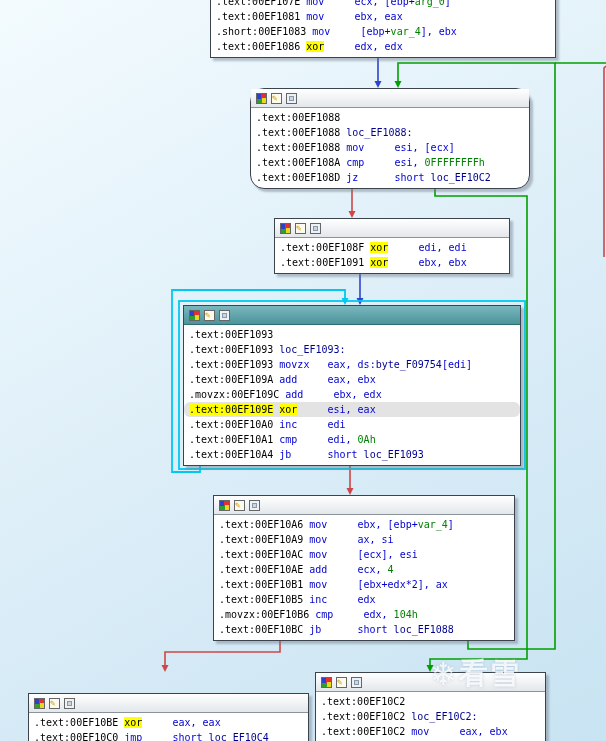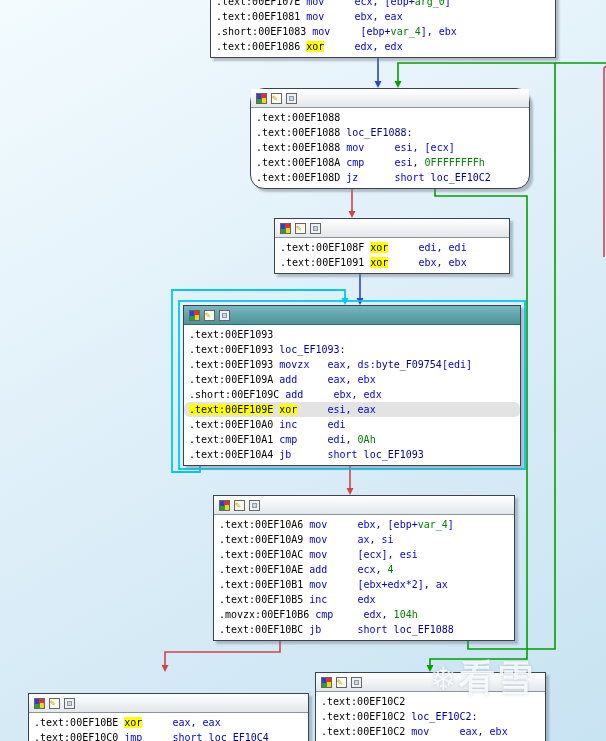--- a/index.html
+++ b/index.html
@@ -40,21 +40,21 @@
   .tk-b{color:var(--code-blue,#0000d2);}
   .tk-g{color:var(--code-green,#008000);}
   .tk-l{color:var(--code-label,#000090);}
   .tk-hl,.tk-ahl{background:var(--token-highlight-bg,#ffff00);color:#000;}
   #watermark{
     position:absolute;left:430px;top:654px;z-index:4;pointer-events:none;
     color:rgba(255,255,255,.82);font-family:"DejaVu Sans",sans-serif;font-weight:bold;
     display:flex;align-items:center;text-shadow:0 0 3px rgba(140,165,185,.5);
   }
   #watermark .wm-icon{font-size:32px;margin-right:2px;}
-  #watermark .wm-text{font-size:36px;letter-spacing:2px;}
+  #watermark .wm-text{font-size:29px;letter-spacing:2px;}
 </style>
 </head>
 <body>
 
 <svg id="edges" xmlns="http://www.w3.org/2000/svg" viewBox="0 0 606 741">
     <polyline points="378,58 378,82" fill="none" stroke="#2f43cf" stroke-width="1.6"></polyline>
     <polygon points="374.5,81 381.5,81 378,88" fill="#2f43cf"></polygon>
     <polyline points="468,640 468,649 555,649 555,63 398,63 398,82" fill="none" stroke="#00a000" stroke-width="1.6"></polyline>
     <polygon points="394.5,81 401.5,81 398,88" fill="#00a000"></polygon>
     <polyline points="555,63 606,63" fill="none" stroke="#00a000" stroke-width="1.6"></polyline>
@@ -112,21 +112,21 @@
       <div class="tbar">
         <span class="nico color"></span>
         <span class="nico edit"></span>
         <span class="nico frame"></span>
       </div>
       <div class="bbody">
         <div class="line"><span class="tk-a">.text:00EF1093</span></div>
         <div class="line"><span class="tk-a">.text:00EF1093 </span><span class="tk-l">loc_EF1093:</span></div>
         <div class="line"><span class="tk-a">.text:00EF1093 </span><span class="tk-b">movzx</span><span class="tk-a">   </span><span class="tk-b">eax, ds:</span><span class="tk-l">byte_F09754</span><span class="tk-b">[edi]</span></div>
         <div class="line"><span class="tk-a">.text:00EF109A </span><span class="tk-b">add</span><span class="tk-a">     </span><span class="tk-b">eax, ebx</span></div>
-        <div class="line"><span class="tk-a">.short:00EF109C </span><span class="tk-b">add</span><span class="tk-a">     </span><span class="tk-b">ebx, edx</span></div>
+        <div class="line"><span class="tk-a">.movzx:00EF109C </span><span class="tk-b">add</span><span class="tk-a">     </span><span class="tk-b">ebx, edx</span></div>
         <div class="line current"><span class="tk-ahl">.text:00EF109E</span><span class="tk-a"> </span><span class="tk-hl">xor</span><span class="tk-a">     </span><span class="tk-b">esi, eax</span></div>
         <div class="line"><span class="tk-a">.text:00EF10A0 </span><span class="tk-b">inc</span><span class="tk-a">     </span><span class="tk-b">edi</span></div>
         <div class="line"><span class="tk-a">.text:00EF10A1 </span><span class="tk-b">cmp</span><span class="tk-a">     </span><span class="tk-b">edi, </span><span class="tk-g">0Ah</span></div>
         <div class="line"><span class="tk-a">.text:00EF10A4 </span><span class="tk-b">jb</span><span class="tk-a">      </span><span class="tk-b">short </span><span class="tk-l">loc_EF1093</span></div>
       </div>
     </div>
     <div class="block" style="left: 213px; top: 495px; width: 302px;">
       <div class="tbar">
         <span class="nico color"></span>
         <span class="nico edit"></span>

